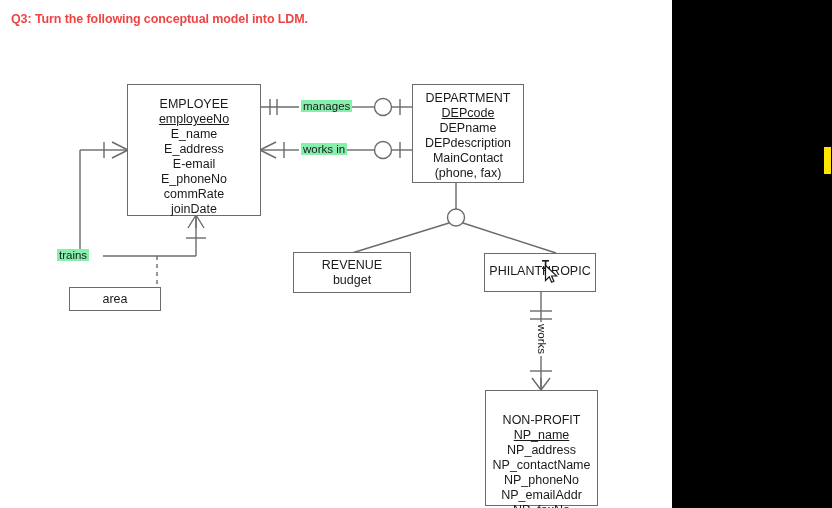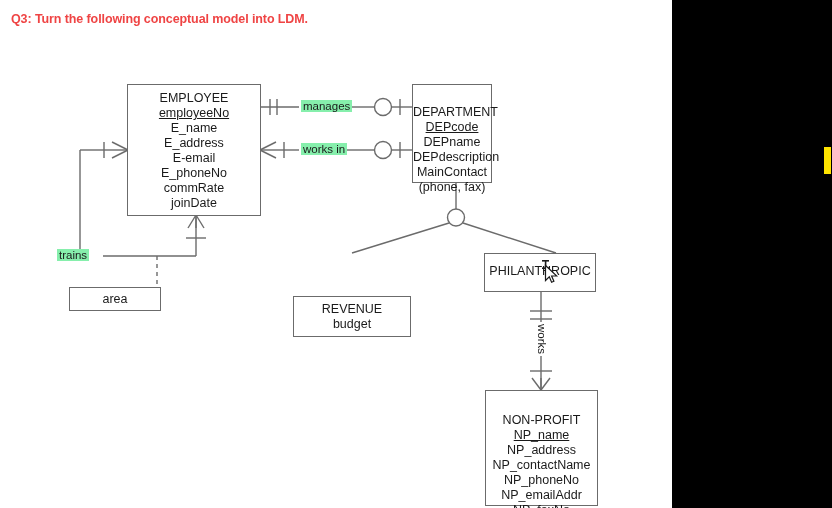--- a/index.html
+++ b/index.html
@@ -177,41 +177,41 @@
   </svg>
 
   <div class="rel-label" style="left:301px; top:100px;">manages</div>
 
   <div class="rel-label" style="left:301px; top:143px;">works in</div>
 
   <div class="rel-label" style="left:57px; top:249px;">trains</div>
 
   <div class="rel-label-vert" style="left:525px; top:333px; width:34px; text-align:center;">works</div>
 
-  <div class="ent-box" style="left:127px; top:84px; width:134px; height:132px; padding-top:6px;">
+  <div class="ent-box" style="left:127px; top:84px; width:134px; height:132px; padding-top:12px;">
     <div class="ent-title">EMPLOYEE</div>
     <div class="ent-attr pk">employeeNo</div>
     <div class="ent-attr">E_name</div>
     <div class="ent-attr">E_address</div>
     <div class="ent-attr">E-email</div>
     <div class="ent-attr">E_phoneNo</div>
     <div class="ent-attr">commRate</div>
     <div class="ent-attr">joinDate</div>
   </div>
 
-  <div class="ent-box" style="left:412px; top:84px; width:80px; height:99px; padding-top:20px;">
+  <div class="ent-box" style="left:412px; top:84px; width:112px; height:99px; padding-top:6px;">
     <div class="ent-title">DEPARTMENT</div>
     <div class="ent-attr pk">DEPcode</div>
     <div class="ent-attr">DEPname</div>
     <div class="ent-attr">DEPdescription</div>
     <div class="ent-attr">MainContact</div>
     <div class="ent-attr">(phone, fax)</div>
   </div>
 
-  <div class="ent-box" style="left:293px; top:252px; width:118px; height:41px; padding-top:5px;margin-top:44px;">
+  <div class="ent-box" style="left:293px; top:252px; width:118px; height:41px; padding-top:5px;">
     <div class="ent-title">REVENUE</div>
     <div class="ent-attr">budget</div>
   </div>
 
   <div class="ent-box" style="left:484px; top:253px; width:112px; height:39px; padding-top:10px;">
     <div class="ent-title">PHILANTHROPIC</div>
   </div>
 
   <div class="ent-box" style="left:485px; top:390px; width:113px; height:116px; padding-top:22px;">
     <div class="ent-title">NON-PROFIT</div>

